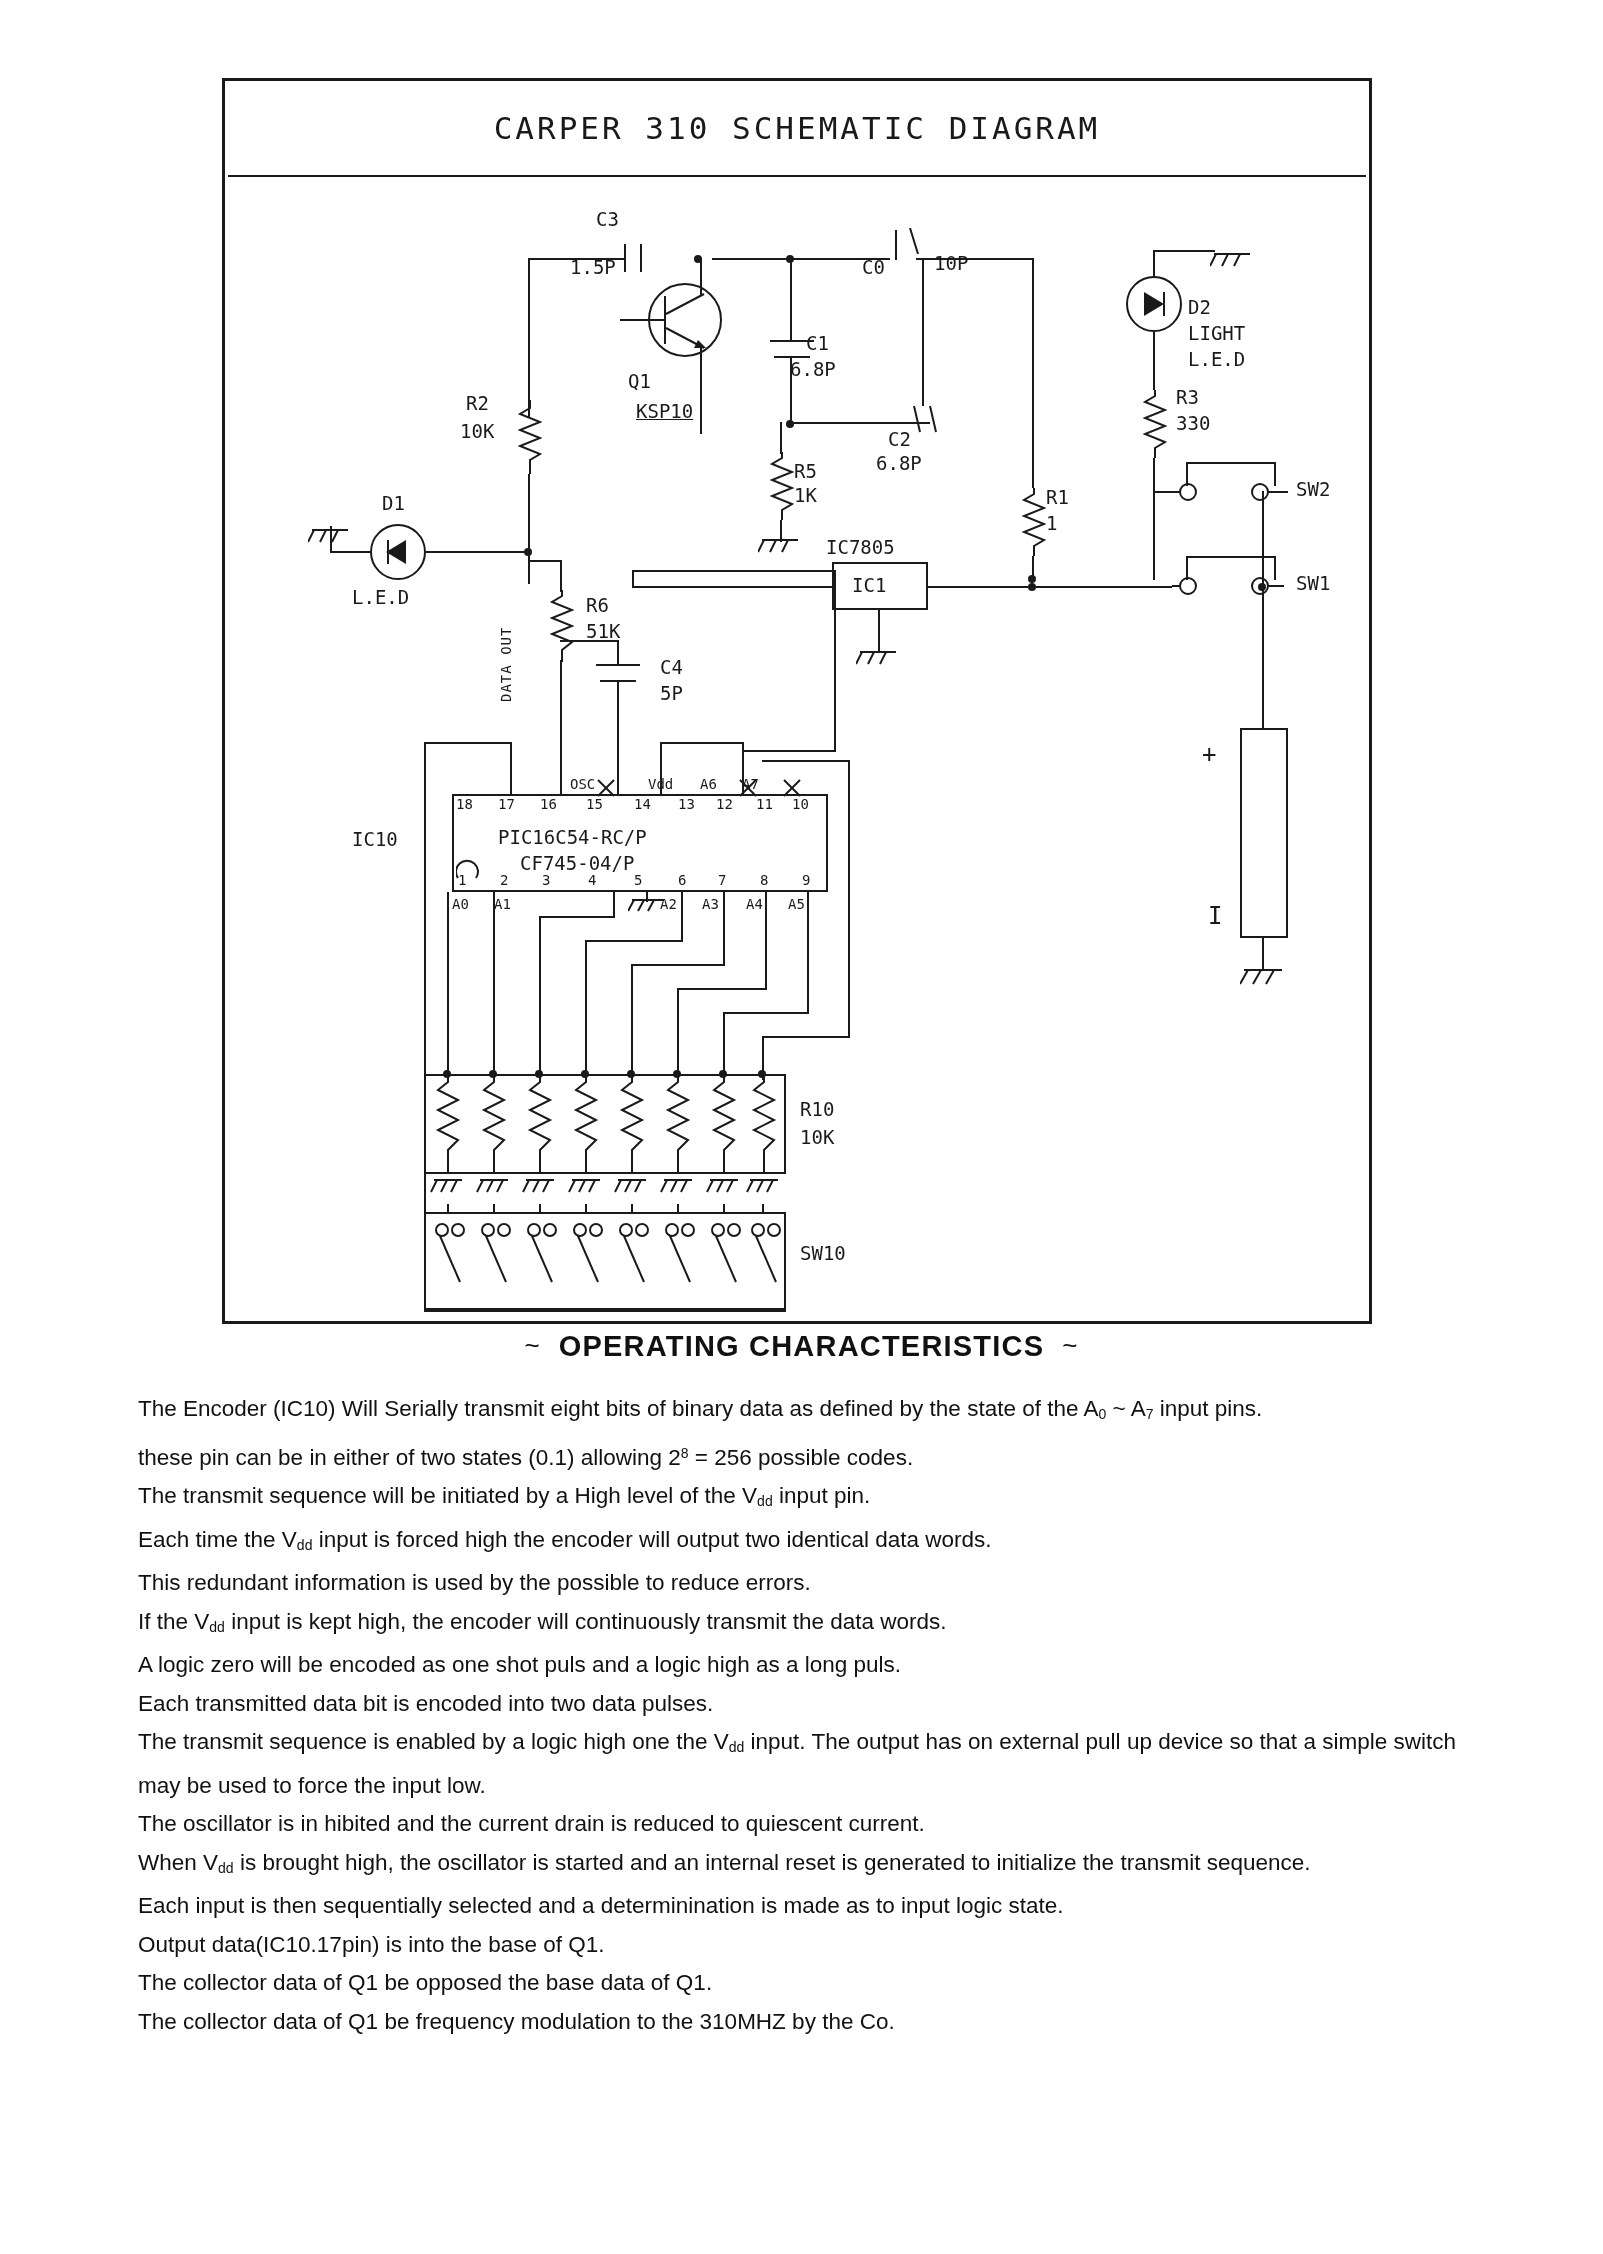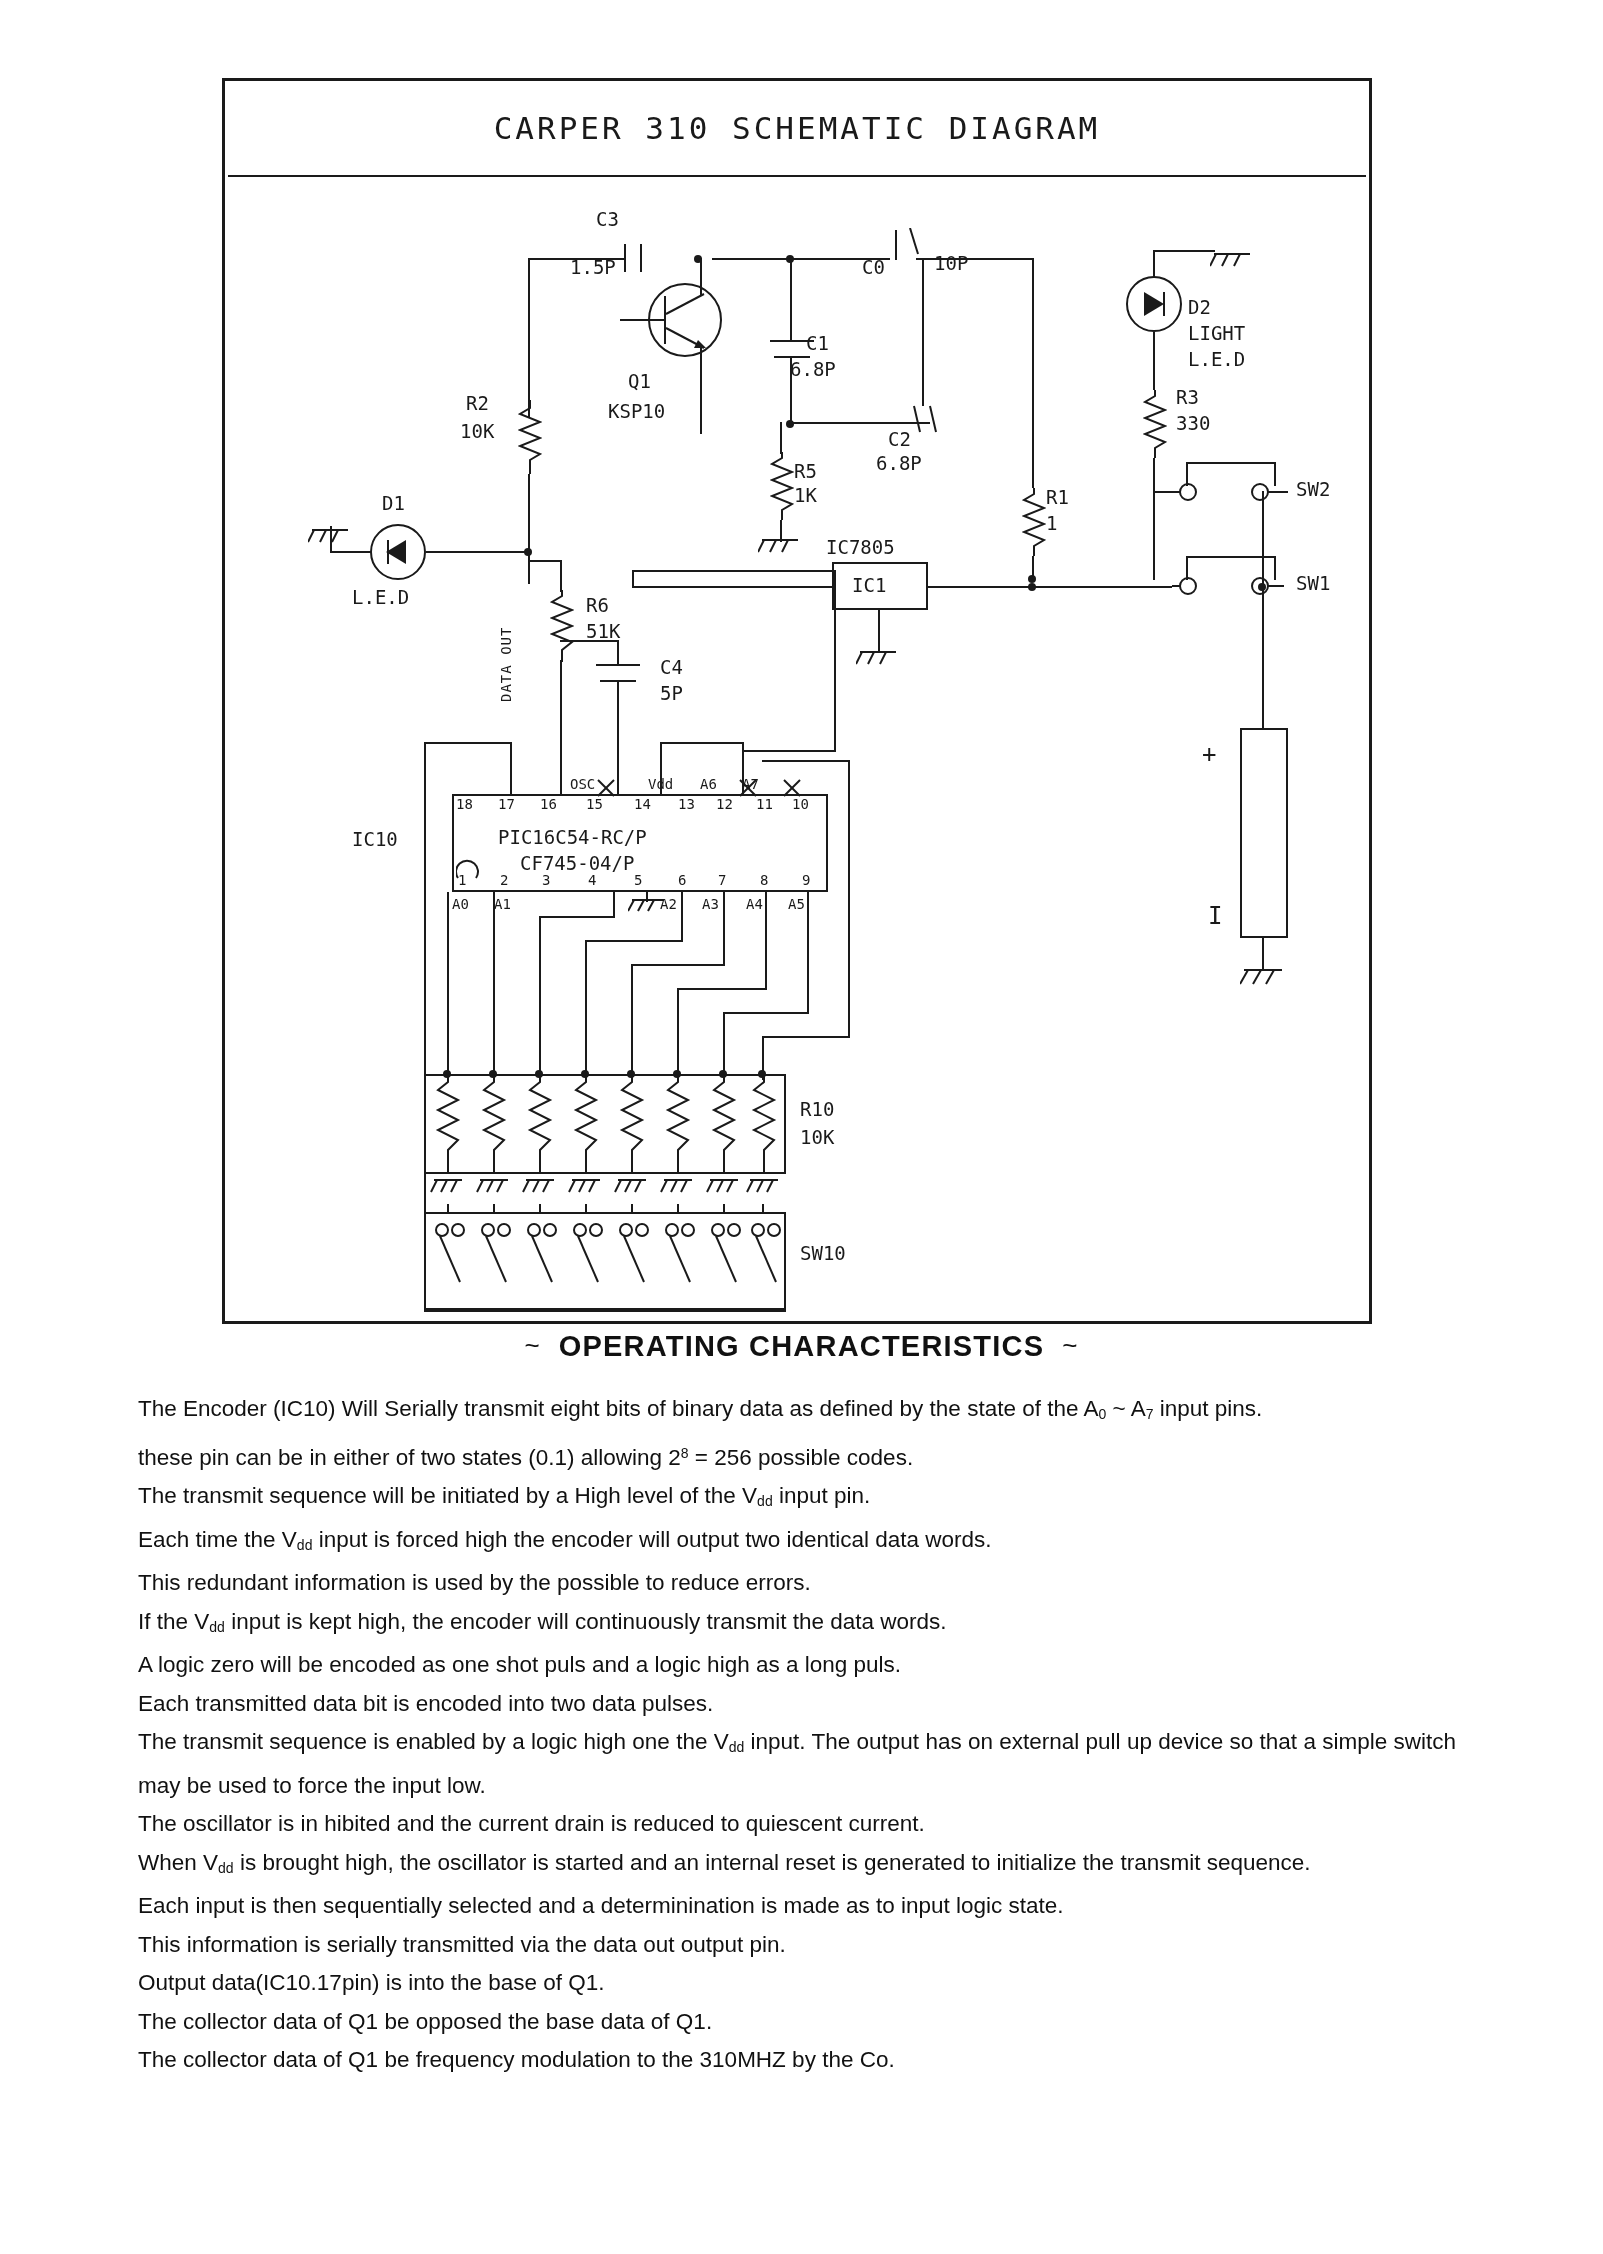--- a/index.html
+++ b/index.html
@@ -65,21 +65,21 @@
   <svg style="position:absolute;left:660px;top:290px;width:70px;height:62px;">
     <line x1="6" y1="24" x2="44" y2="4" stroke="#1a1a1a" stroke-width="2"></line>
     <line x1="6" y1="38" x2="44" y2="58" stroke="#1a1a1a" stroke-width="2"></line>
     <polygon points="38,50 46,58 34,58" fill="#1a1a1a"></polygon>
   </svg>
 
   <div class="w v" style="left:700px;top:258px;height:38px;"></div>
   <div class="w v" style="left:700px;top:348px;height:86px;"></div>
 
   <div class="lbl" style="left:628px;top:370px;">Q1</div>
-  <div class="lbl" style="left:608px;top:400px;">KSP10</div>
+  <div class="lbl" style="left:636px;top:400px;text-decoration:underline;">KSP10</div>
 
   <div class="res-v" style="left:518px;top:400px;">
     <svg width="24" height="74">
         <polyline points="12,0 12,8 2,14 22,22 2,30 22,38 2,46 22,54 12,60 12,74" fill="none" stroke="#1a1a1a" stroke-width="2"></polyline>
       </svg>
   </div>
   <div class="w v" style="left:528px;top:418px;height:0px;"></div>
   <div class="lbl" style="left:466px;top:392px;">R2</div>
   <div class="lbl" style="left:460px;top:420px;">10K</div>
   <div class="w v" style="left:528px;top:474px;height:110px;"></div>
@@ -479,19 +479,18 @@
     <p class="nj">The transmit sequence will be initiated by a High level of the V<sub>dd</sub> input pin.</p>
     <p class="nj">Each time the V<sub>dd</sub> input is forced high the encoder will output two identical data words.</p>
     <p class="nj">This redundant information is used by the possible to reduce errors.</p>
     <p class="nj">If the V<sub>dd</sub> input is kept high, the encoder will continuously transmit the data words.</p>
     <p class="nj">A logic zero will be encoded as one shot puls and a logic high as a long puls.</p>
     <p class="nj">Each transmitted data bit is encoded into two data pulses.</p>
     <p>The transmit sequence is enabled by a logic high one the V<sub>dd</sub> input. The output has on external pull up device so that a simple switch may be used to force the input low.</p>
     <p class="nj">The oscillator is in hibited and the current drain is reduced to quiescent current.</p>
     <p>When V<sub>dd</sub> is brought high, the oscillator is started and an internal reset is generated to initialize the transmit sequence.</p>
     <p class="nj">Each input is then sequentially selected and a determinination is made as to input logic state.</p>
-    <p class="nj">This information is serially transmitted via the data out output pin.</p>
     <p class="nj">Output data(IC10.17pin) is into the base of Q1.</p>
     <p class="nj">The collector data of Q1 be opposed the base data of Q1.</p>
     <p class="nj">The collector data of Q1 be frequency modulation to the 310MHZ by the Co.</p>
   </div>
 
 </div>
 
 </body></html>

